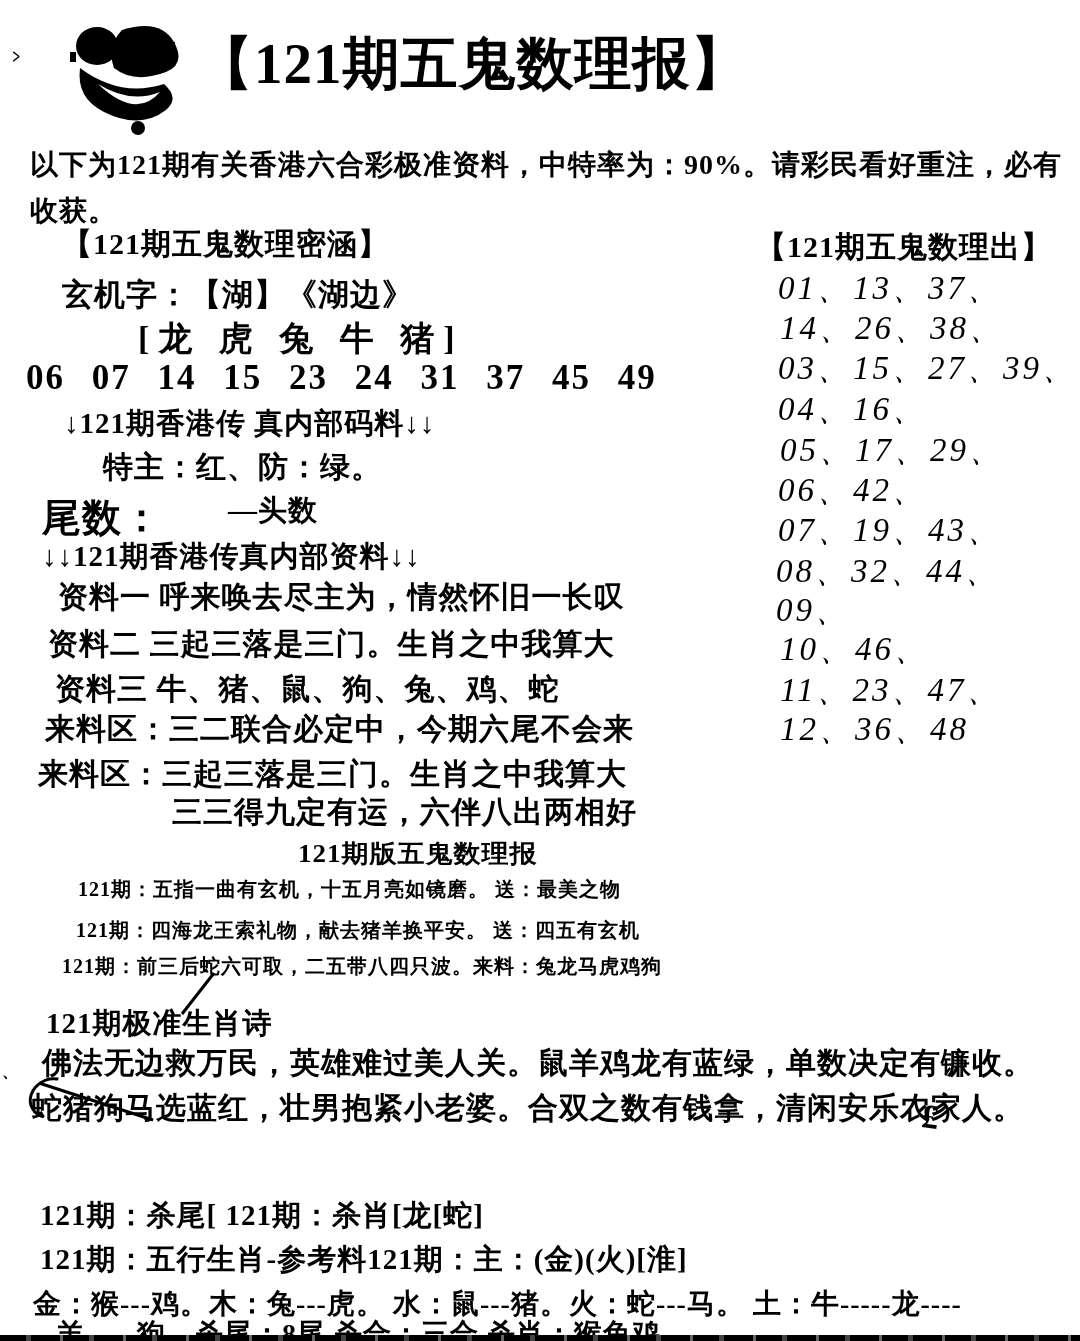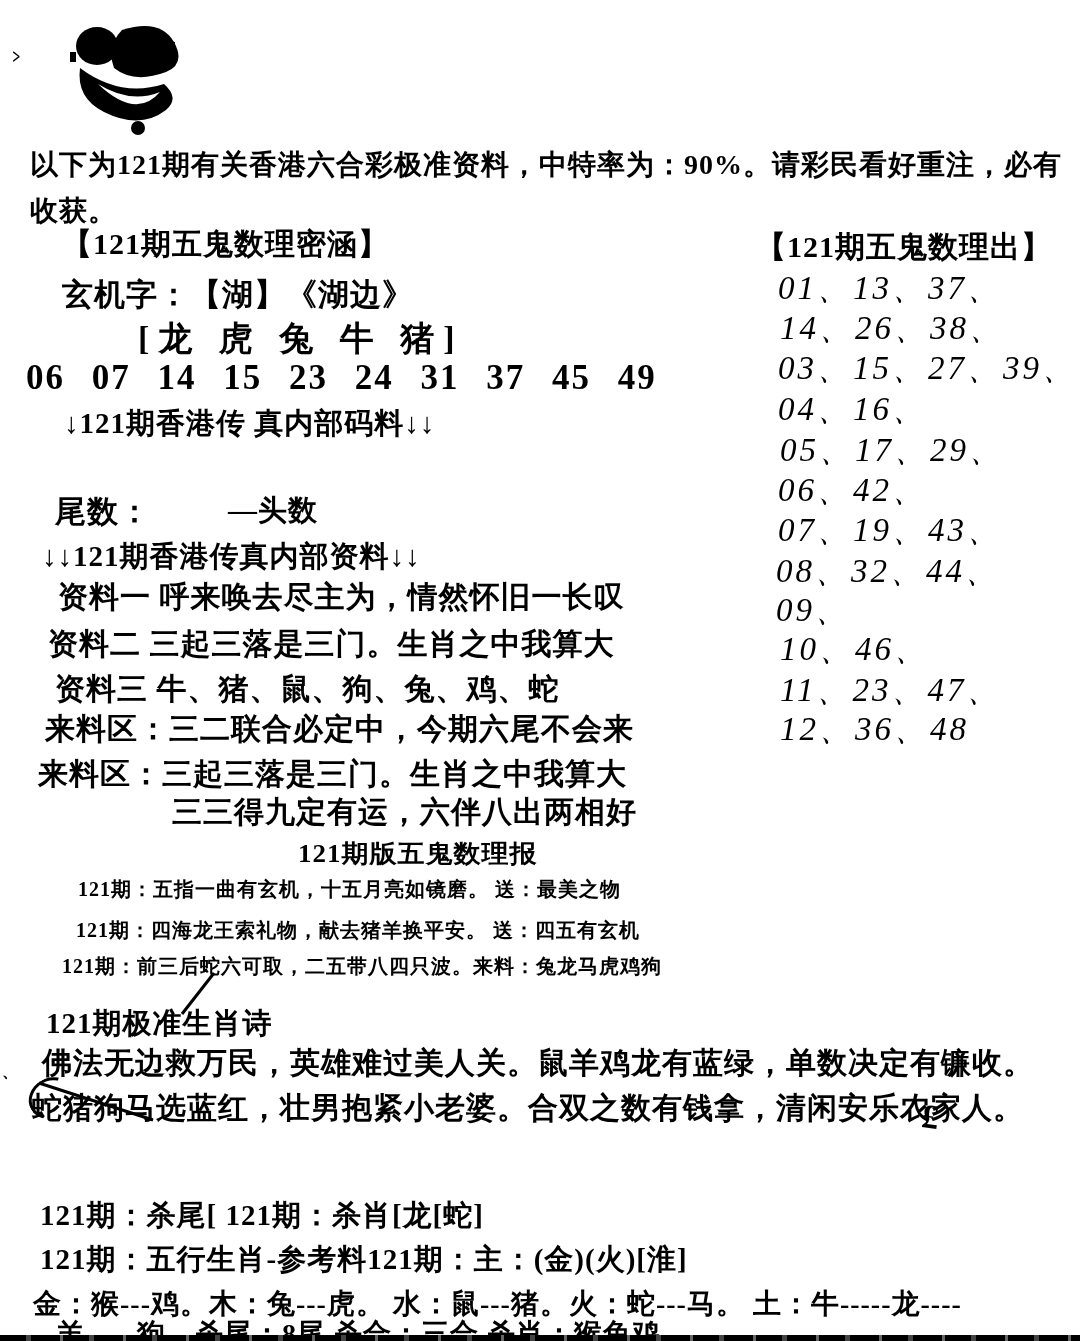--- a/index.html
+++ b/index.html
@@ -40,31 +40,33 @@
       <ellipse cx="45" cy="24" rx="21" ry="19" fill="#000"></ellipse>
       <path d="M70,8 q38,-12 52,12 q12,22 -8,30 q-32,12 -52,-4 q-8,-22 8,-38 z" fill="#000"></path>
       <path d="M28,46 q-4,30 24,44 q36,18 62,-2 q14,-12 -2,-26 q-44,14 -84,-16 z" fill="#000"></path>
       <path d="M46,62 q32,20 62,8 q-24,28 -62,-8 z" fill="#fff"></path>
       <circle cx="86" cy="106" r="7" fill="#000"></circle>
       <rect x="18" y="30" width="6" height="10" fill="#000"></rect>
       <rect x="118" y="20" width="5" height="6" fill="#000"></rect>
     </svg>
   </div>
 
+  <div class="t title" style="left:196px;top:26px;">【121期五鬼数理报】</div>
 
   <div class="t intro" style="left:30px;top:142px;width:1038px;">以下为121期有关香港六合彩极准资料，中特率为：90%。请彩民看好重注，必有收获。</div>
 
   <div class="t h1" style="left:62px;top:224px;">【121期五鬼数理密涵】</div>
   <div class="t h1" style="left:756px;top:227px;">【121期五鬼数理出】</div>
 
   <div class="t ln" style="left:62px;top:274px;font-size:31px;">玄机字：【湖】《湖边》</div>
   <div class="t zod" style="left:138px;top:316px;text-align:center;">[龙 虎 兔 牛 猪]</div>
   <div class="t num" style="left:26px;top:358px;">06 07 14 15 23 24 31 37 45 49</div>
   <div class="t ln" style="left:38px;top:404px;font-size:29px;margin-left:26px;">↓121期香港传 真内部码料↓↓</div>
-  <div class="t ln" style="left:55px;top:491px;font-size:31px;">尾数：</div>
+  <div class="t ln" style="left:103px;top:447px;">特主：红、防：绿。</div>
+  <div class="t ln" style="left:42px;top:491px;font-size:39px;">尾数：</div>
   <div class="t ln" style="left:228px;top:491px;font-size:29px;">—头数</div>
   <div class="t ln" style="left:42px;top:537px;font-size:29px;">↓↓121期香港传真内部资料↓↓</div>
   <div class="t ln" style="left:58px;top:577px;">资料一 呼来唤去尽主为，情然怀旧一长叹</div>
   <div class="t ln" style="left:48px;top:624px;">资料二 三起三落是三门。生肖之中我算大</div>
   <div class="t ln" style="left:55px;top:669px;">资料三 牛、猪、鼠、狗、兔、鸡、蛇</div>
   <div class="t ln" style="left:45px;top:709px;">来料区：三二联合必定中，今期六尾不会来</div>
   <div class="t ln" style="left:38px;top:754px;">来料区：三起三落是三门。生肖之中我算大</div>
   <div class="t ln" style="left:172px;top:792px;">三三得九定有运，六伴八出两相好</div>
 
   <div class="t rrow" style="left:778px;top:266px;">01、13、37、</div>

